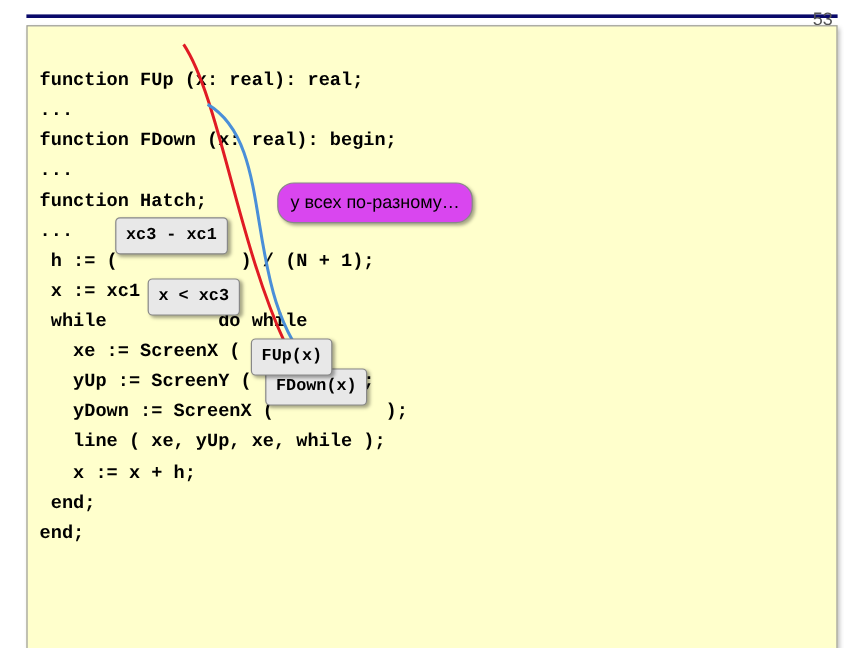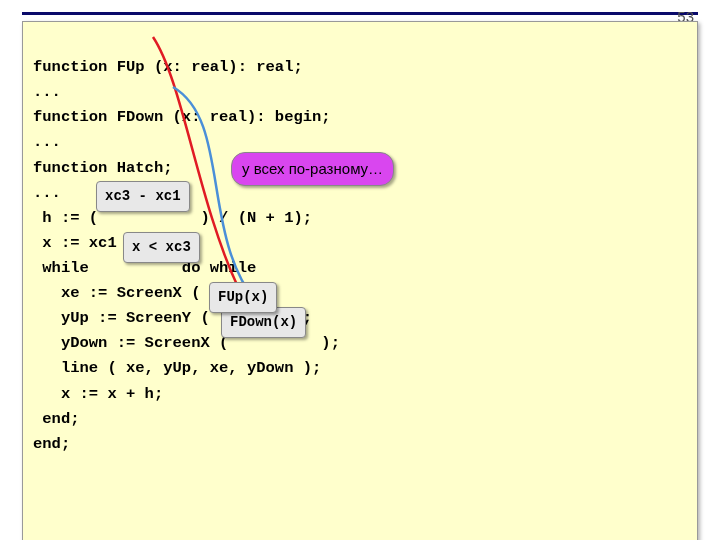--- a/index.html
+++ b/index.html
@@ -96,21 +96,21 @@
 <span>function FDown (x: real): begin;</span>
 <span>...</span>
 <span>function Hatch;</span>
 <span>...</span>
 <span> h := (           ) / (N + 1);</span>
 <span> x := xc1 + h;</span>
 <span> while          do while</span>
 <span>   xe := ScreenX ( x );</span>
 <span>   yUp := ScreenY (         );</span>
 <span>   yDown := ScreenX (          );</span>
-<span>   line ( xe, yUp, xe, yDown );</span>
+<span>   line ( xe, yUp, xe, while );</span>
 <span>   x := x + h;</span>
 <span> end;</span>
 <span>end;</span>
 
     
     <div class="callout" style="left:208px; top:130px;">у всех по-разному…</div>
 
     
     <div class="badge" style="left:73px; top:159px;">xc3 - xc1</div>
     <div class="badge" style="left:68px; top:210px;margin-left:32px;">x &lt; xc3</div>

